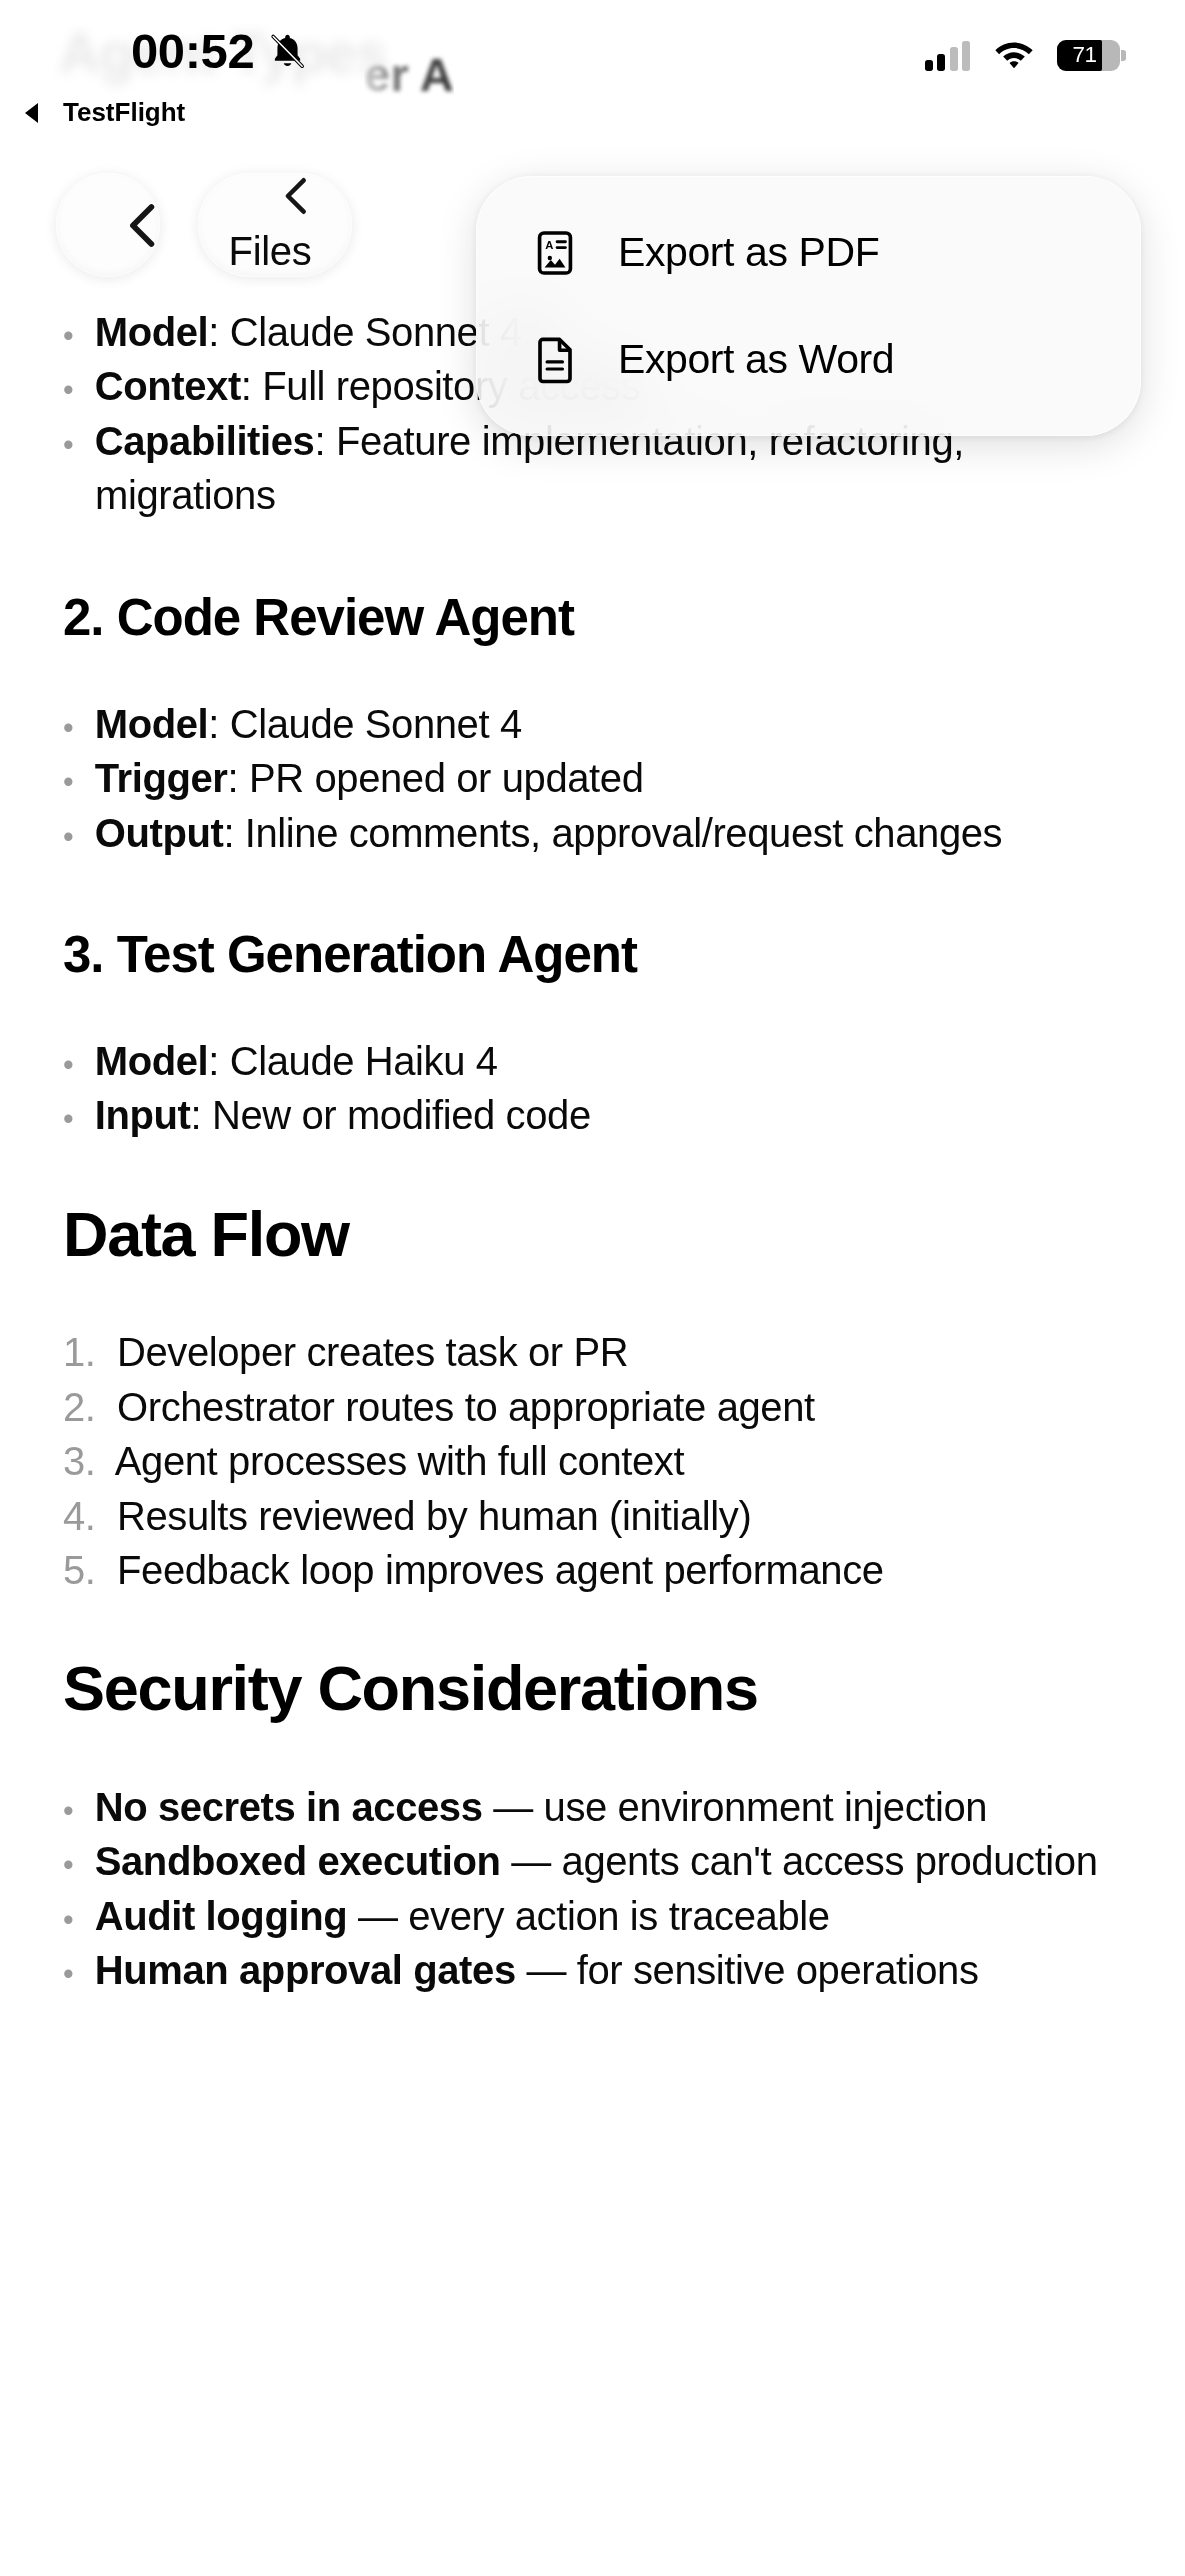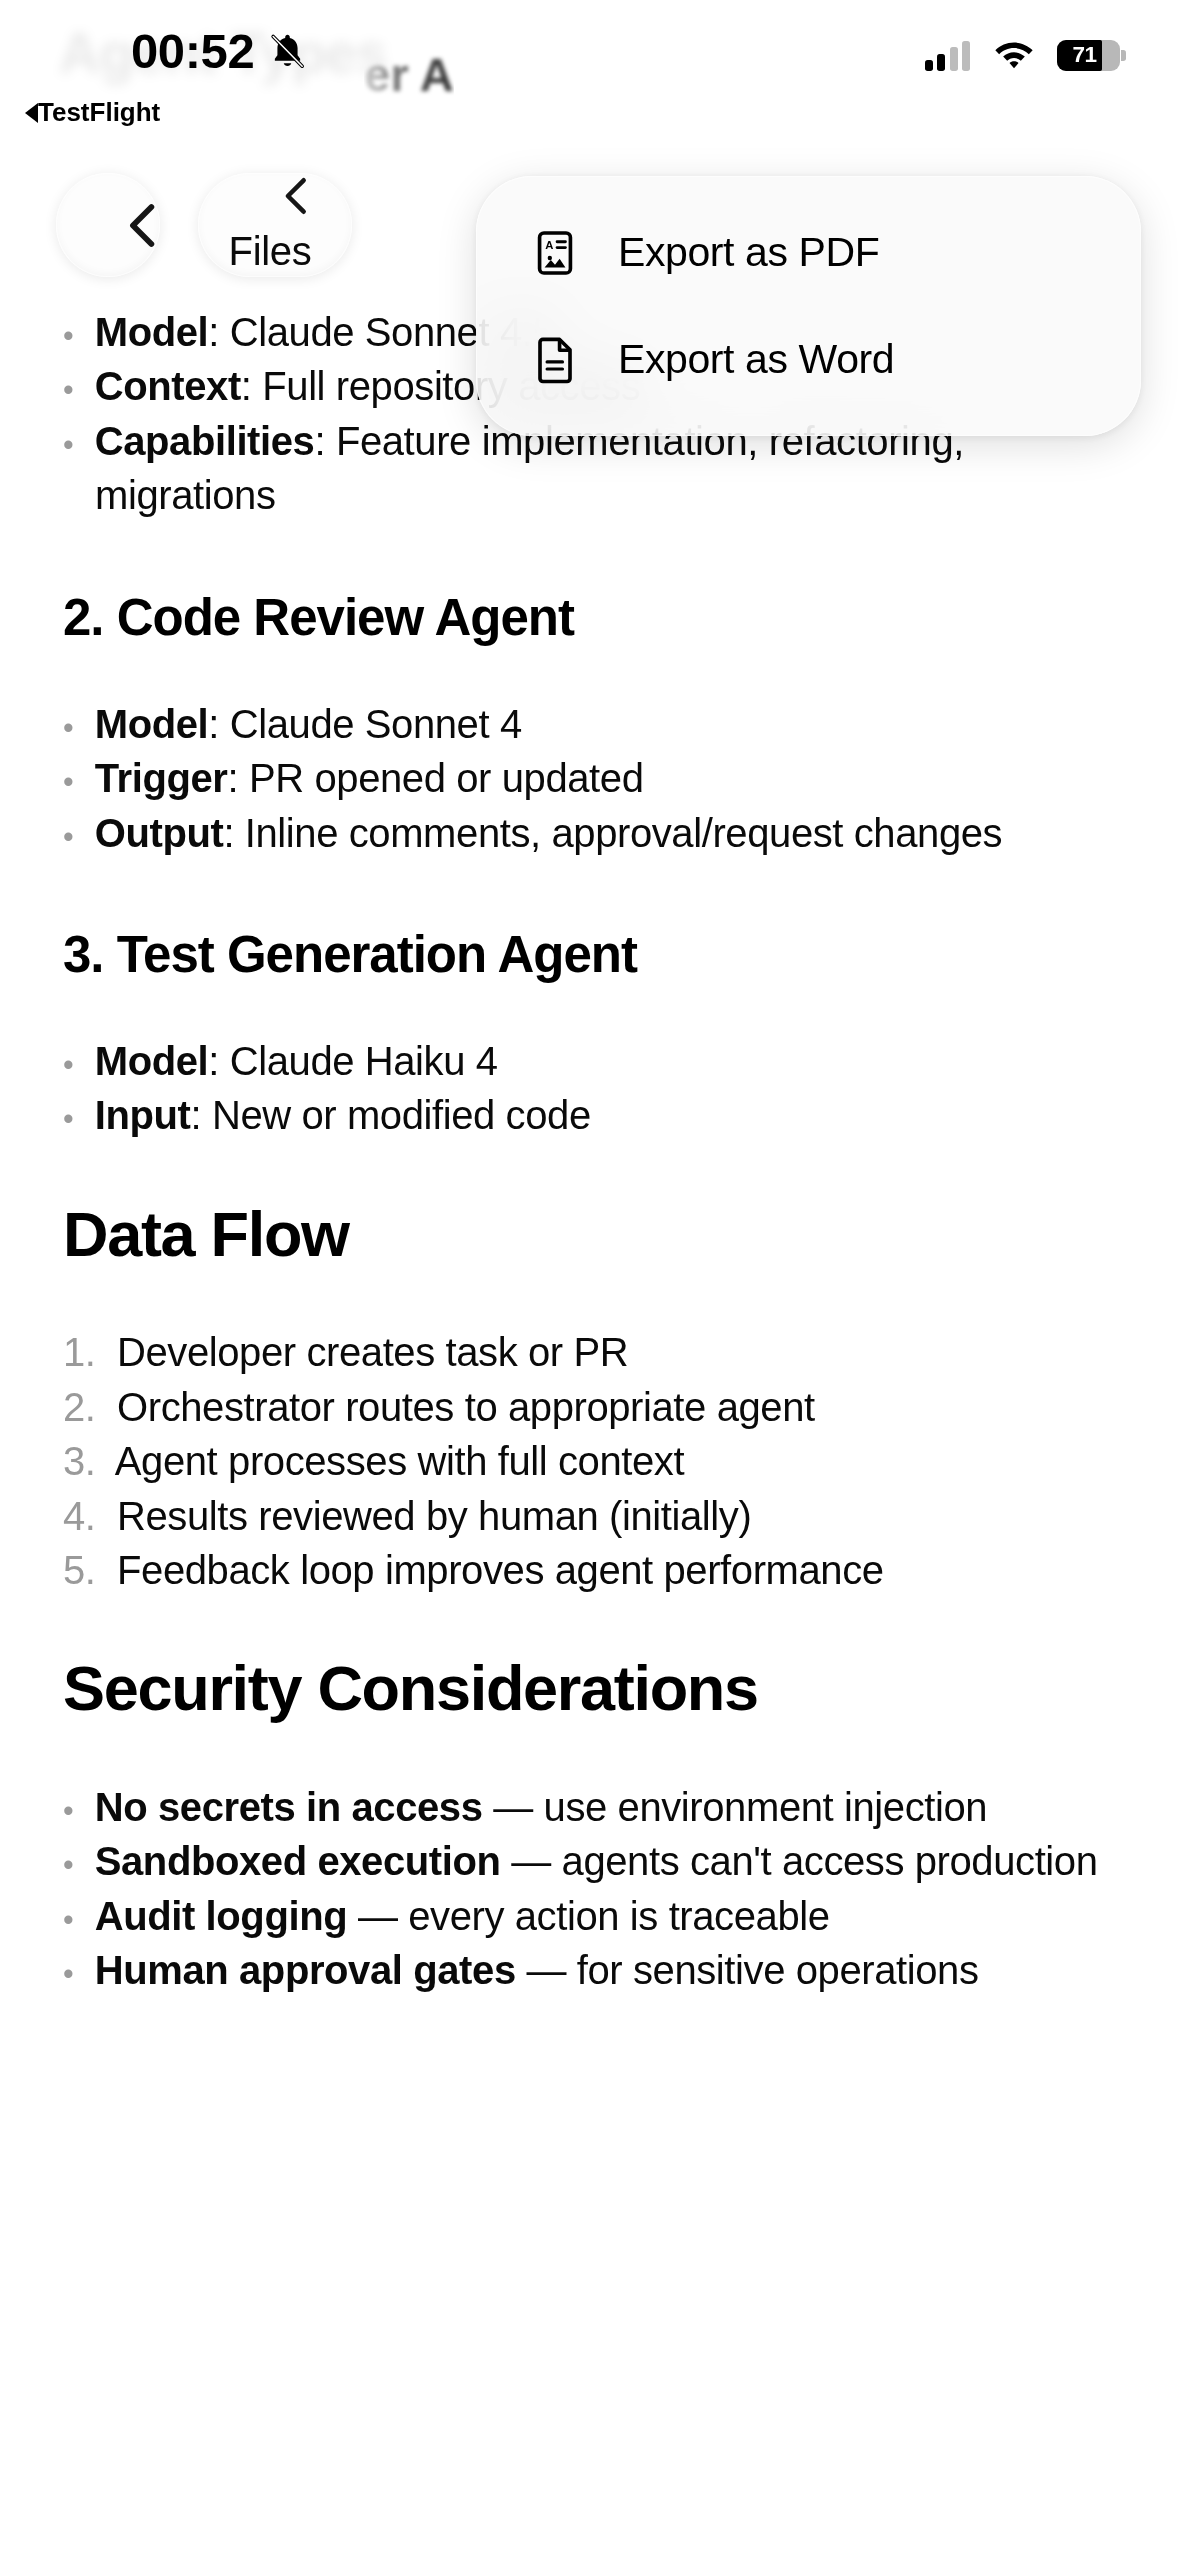--- a/index.html
+++ b/index.html
@@ -52,28 +52,28 @@
   .battery .fill {
     position:absolute; left:0; top:0; bottom:0; width:71%;
     border-radius:9px 1.8px 1.8px 9px; background:#000;
   }
   .battery .nub {
     position:absolute; right:-6.3px; top:10px; width:5.4px; height:10.8px;
     border-radius:0 2.7px 2.7px 0; background:#b8b8b8;
   }
   .battery .pct {
     position:absolute; inset:0; display:flex; align-items:center; justify-content:center;
-    font-size:22.5px; font-weight:700; color:#fff; letter-spacing:-0.4px;
+    font-size:22.5px; font-weight:400; color:#fff; letter-spacing:-0.4px;
     padding-right:8px;
   }
 
   
   .tf-back {
     position:absolute; left:25px; top:97px; z-index:31;
-    display:flex; align-items:center; gap:0;
+    display:flex; align-items:center; gap:25px;
     font-size:26px; font-weight:600; color:#000;
   }
   .tf-tri {
     width:0; height:0;
     border-top:10px solid transparent;
     border-bottom:10px solid transparent;
     border-right:13.5px solid #000;
   }
 
   

